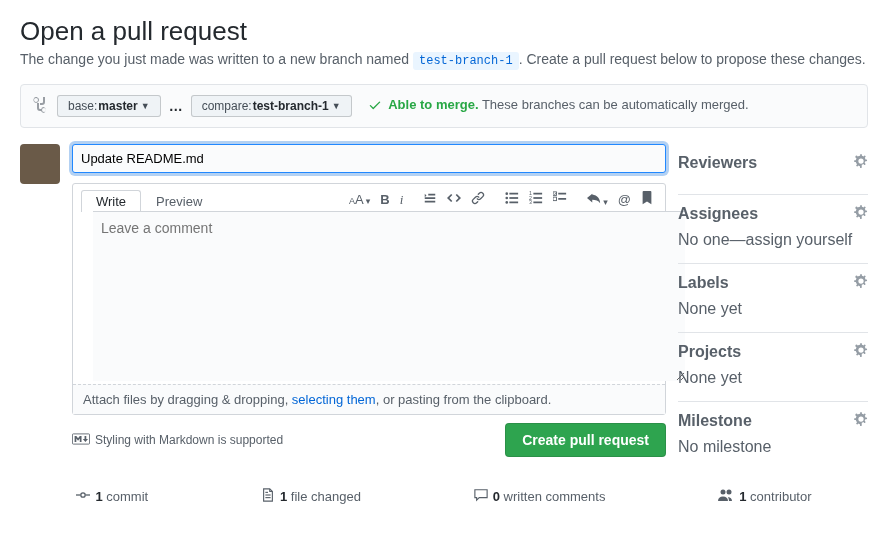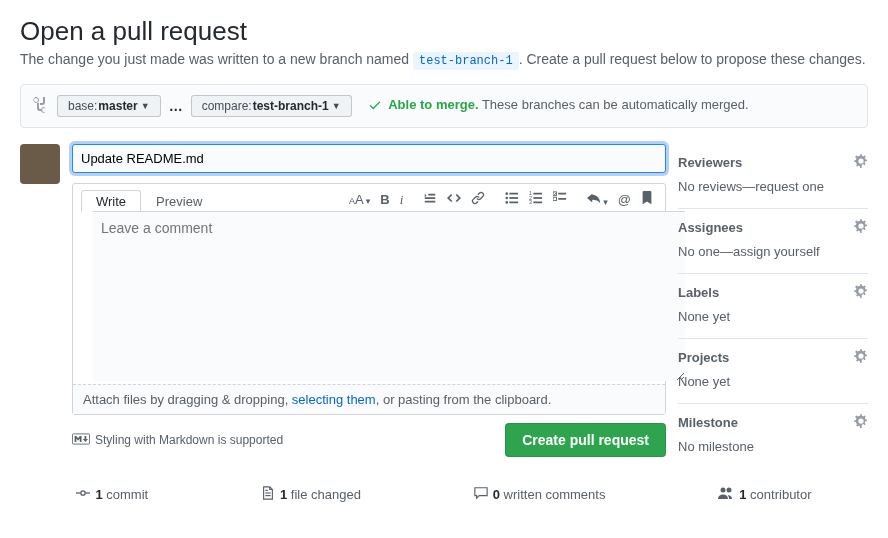--- a/index.html
+++ b/index.html
@@ -141,21 +141,21 @@
     border-radius: 4px;
     padding: 8px 16px;
     font-size: 14px;
     font-weight: 600;
     cursor: pointer;
   }
 
   .sidebar-group {
     border-bottom: 1px solid #e1e4e8;
     padding: 10px 0 14px 0;
-    font-size: 13px;
+    font-size: 16px;
   }
   .sidebar-header {
     display: flex;
     justify-content: space-between;
     align-items: center;
     font-weight: 600;
     color: #586069;
     margin-bottom: 8px;
   }
   .sidebar-value { color: #586069; }
@@ -314,21 +314,20 @@
     <div class="sidebar-col">
       <div class="sidebar-group">
         <div class="sidebar-header">
           <span>Reviewers</span>
           <span class="gear-icon">
             <svg width="14" height="14" viewBox="0 0 16 16" fill="currentColor">
                 <path d="M8 0a1 1 0 0 1 1 1v1.07a6 6 0 0 1 1.9.79l.76-.76a1 1 0 0 1 1.41 1.41l-.76.76c.36.58.63 1.22.79 1.9H14a1 1 0 1 1 0 2h-1.07a6 6 0 0 1-.79 1.9l.76.76a1 1 0 0 1-1.41 1.41l-.76-.76a6 6 0 0 1-1.9.79V15a1 1 0 1 1-2 0v-1.07a6 6 0 0 1-1.9-.79l-.76.76a1 1 0 0 1-1.41-1.41l.76-.76A6 6 0 0 1 2.07 9H1a1 1 0 1 1 0-2h1.07a6 6 0 0 1 .79-1.9l-.76-.76A1 1 0 0 1 3.51 2.1l.76.76A6 6 0 0 1 7 2.07V1a1 1 0 0 1 1-1zm0 5a3 3 0 1 0 0 6 3 3 0 0 0 0-6z"></path>
               </svg>
           </span>
         </div>
-        <div class="sidebar-value">No reviews—request one</div>
       </div>
 
       <div class="sidebar-group">
         <div class="sidebar-header">
           <span>Assignees</span>
           <span class="gear-icon">
             <svg width="14" height="14" viewBox="0 0 16 16" fill="currentColor">
                 <path d="M8 0a1 1 0 0 1 1 1v1.07a6 6 0 0 1 1.9.79l.76-.76a1 1 0 0 1 1.41 1.41l-.76.76c.36.58.63 1.22.79 1.9H14a1 1 0 1 1 0 2h-1.07a6 6 0 0 1-.79 1.9l.76.76a1 1 0 0 1-1.41 1.41l-.76-.76a6 6 0 0 1-1.9.79V15a1 1 0 1 1-2 0v-1.07a6 6 0 0 1-1.9-.79l-.76.76a1 1 0 0 1-1.41-1.41l.76-.76A6 6 0 0 1 2.07 9H1a1 1 0 1 1 0-2h1.07a6 6 0 0 1 .79-1.9l-.76-.76A1 1 0 0 1 3.51 2.1l.76.76A6 6 0 0 1 7 2.07V1a1 1 0 0 1 1-1zm0 5a3 3 0 1 0 0 6 3 3 0 0 0 0-6z"></path>
               </svg>
           </span>

